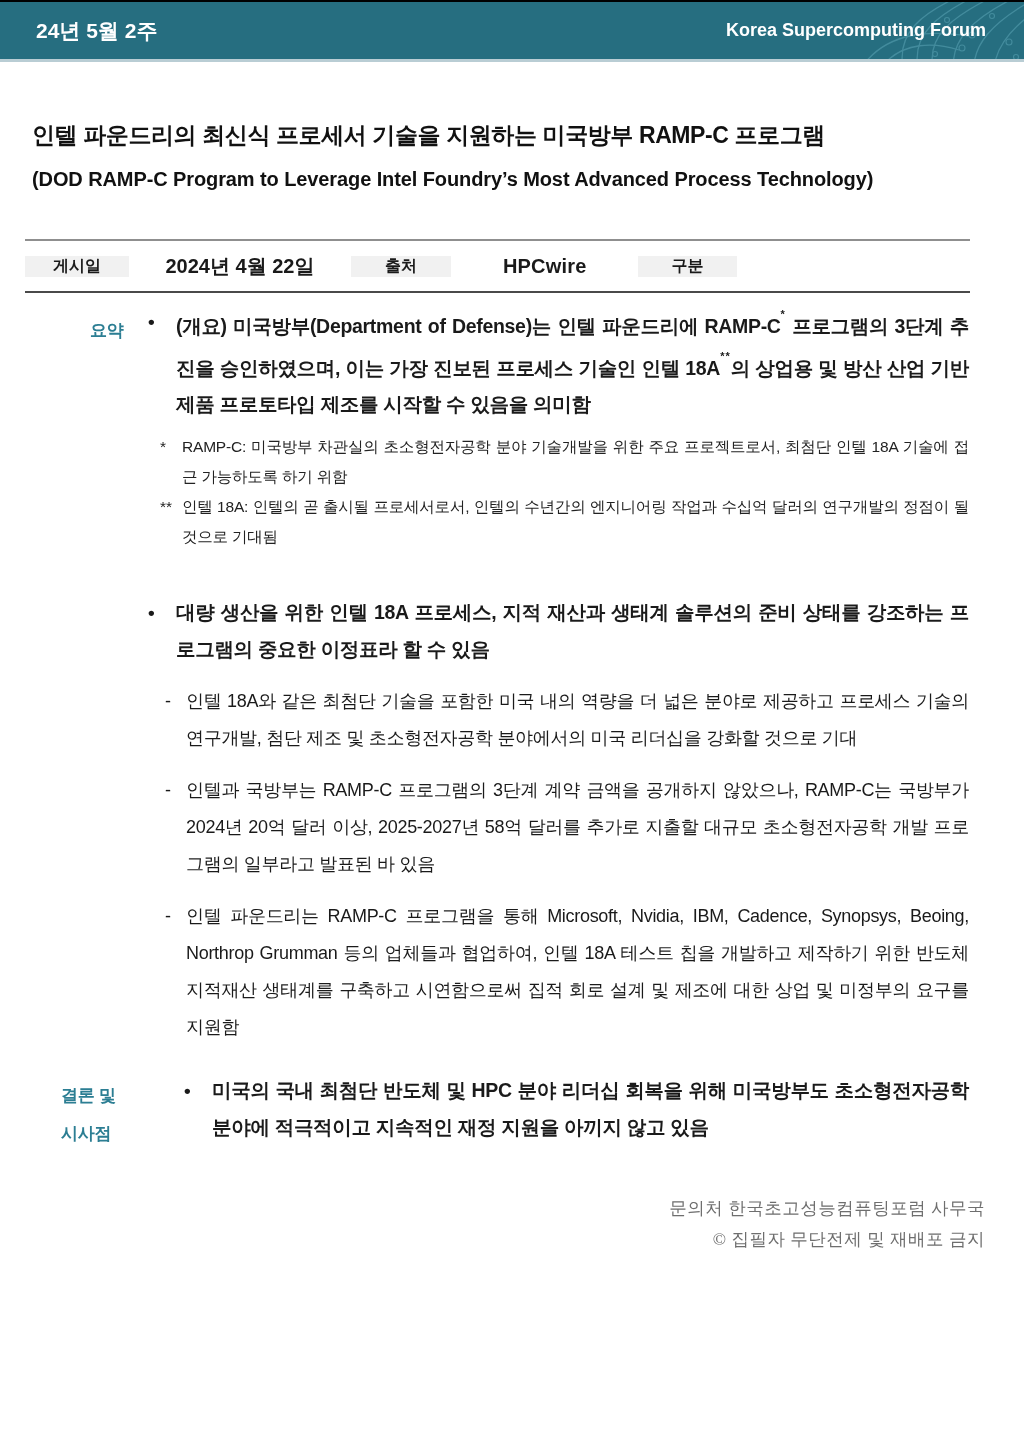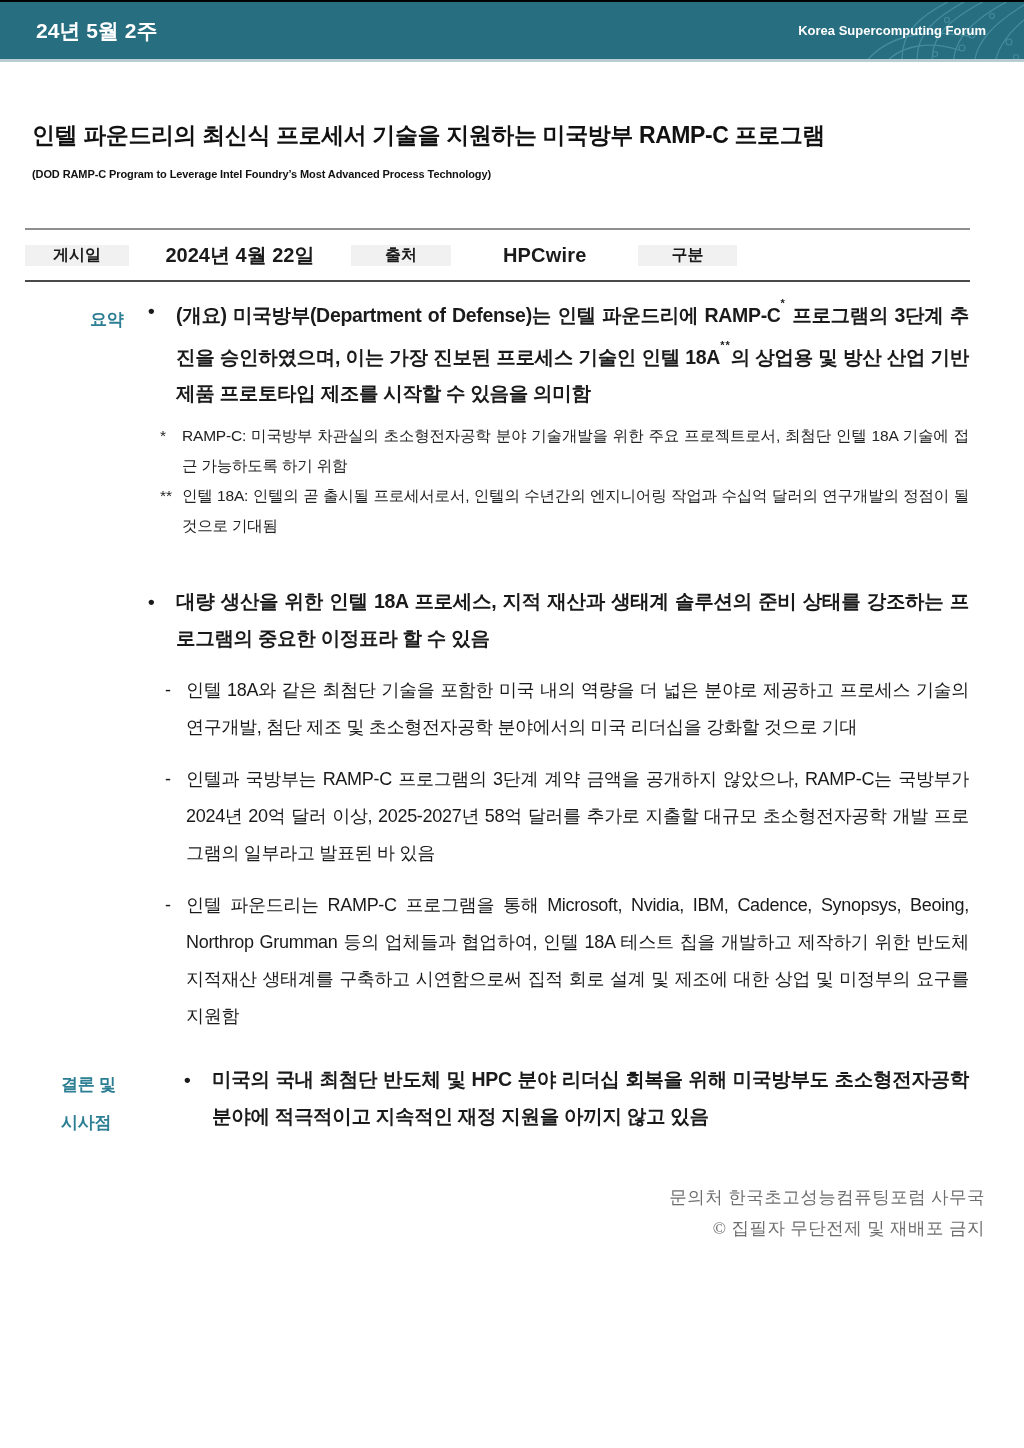--- a/index.html
+++ b/index.html
@@ -31,21 +31,21 @@
   }
   .topbar .week {
     color: #ffffff;
     font-size: 21px;
     font-weight: bold;
     letter-spacing: 0px;
     z-index: 2;
   }
   .topbar .brand {
     color: #ffffff;
-    font-size: 13px;
+    font-size: 18px;
     font-weight: bold;
     z-index: 2;
   }
   .circuit {
     position: absolute;
     right: 0; top: 0;
     height: 62px;
     width: 320px;
     z-index: 1;
     opacity: 0.55;
@@ -57,21 +57,21 @@
   .title-ko {
     margin-top: 58px;
     font-size: 23px;
     font-weight: 800;
     letter-spacing: -0.4px;
     color: #111;
     white-space: nowrap;
   }
   .title-en {
     margin-top: 17px;
-    font-size: 11px;
+    font-size: 20px;
     font-weight: bold;
     color: #111;
     letter-spacing: -0.1px;
   }
 
   
   .meta-table {
     margin-top: 48px;
     margin-left: -7px;
     margin-right: -1px;

